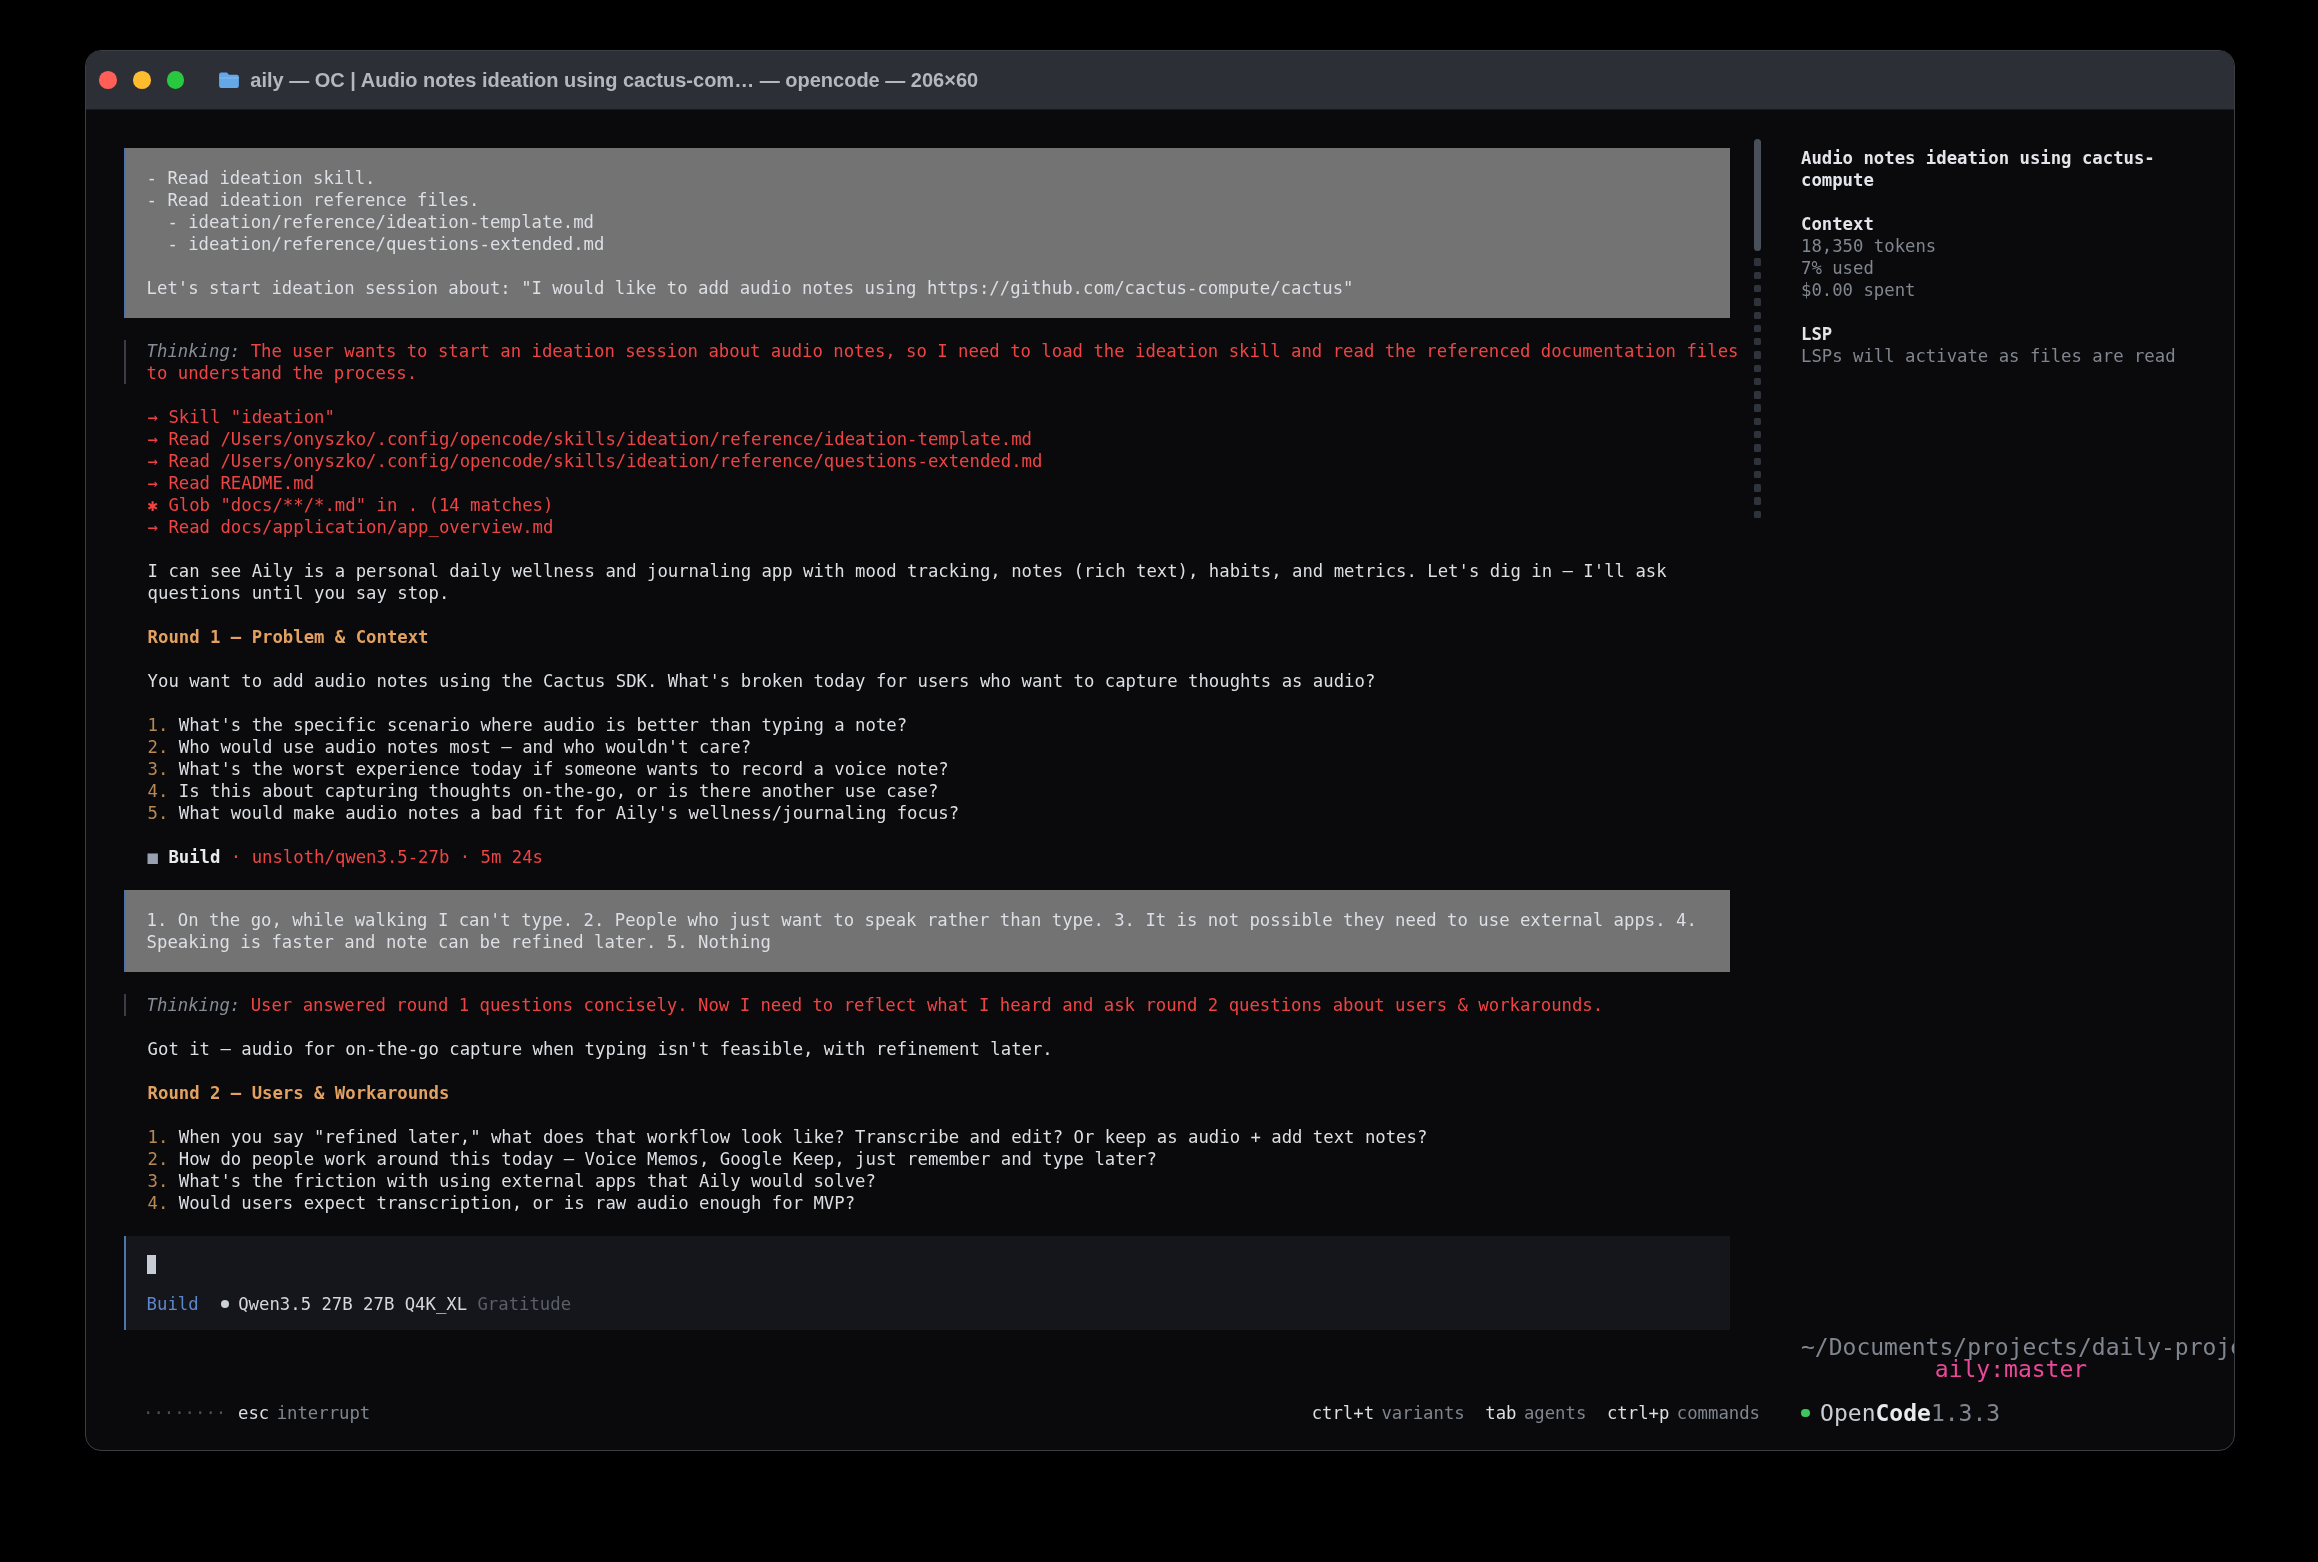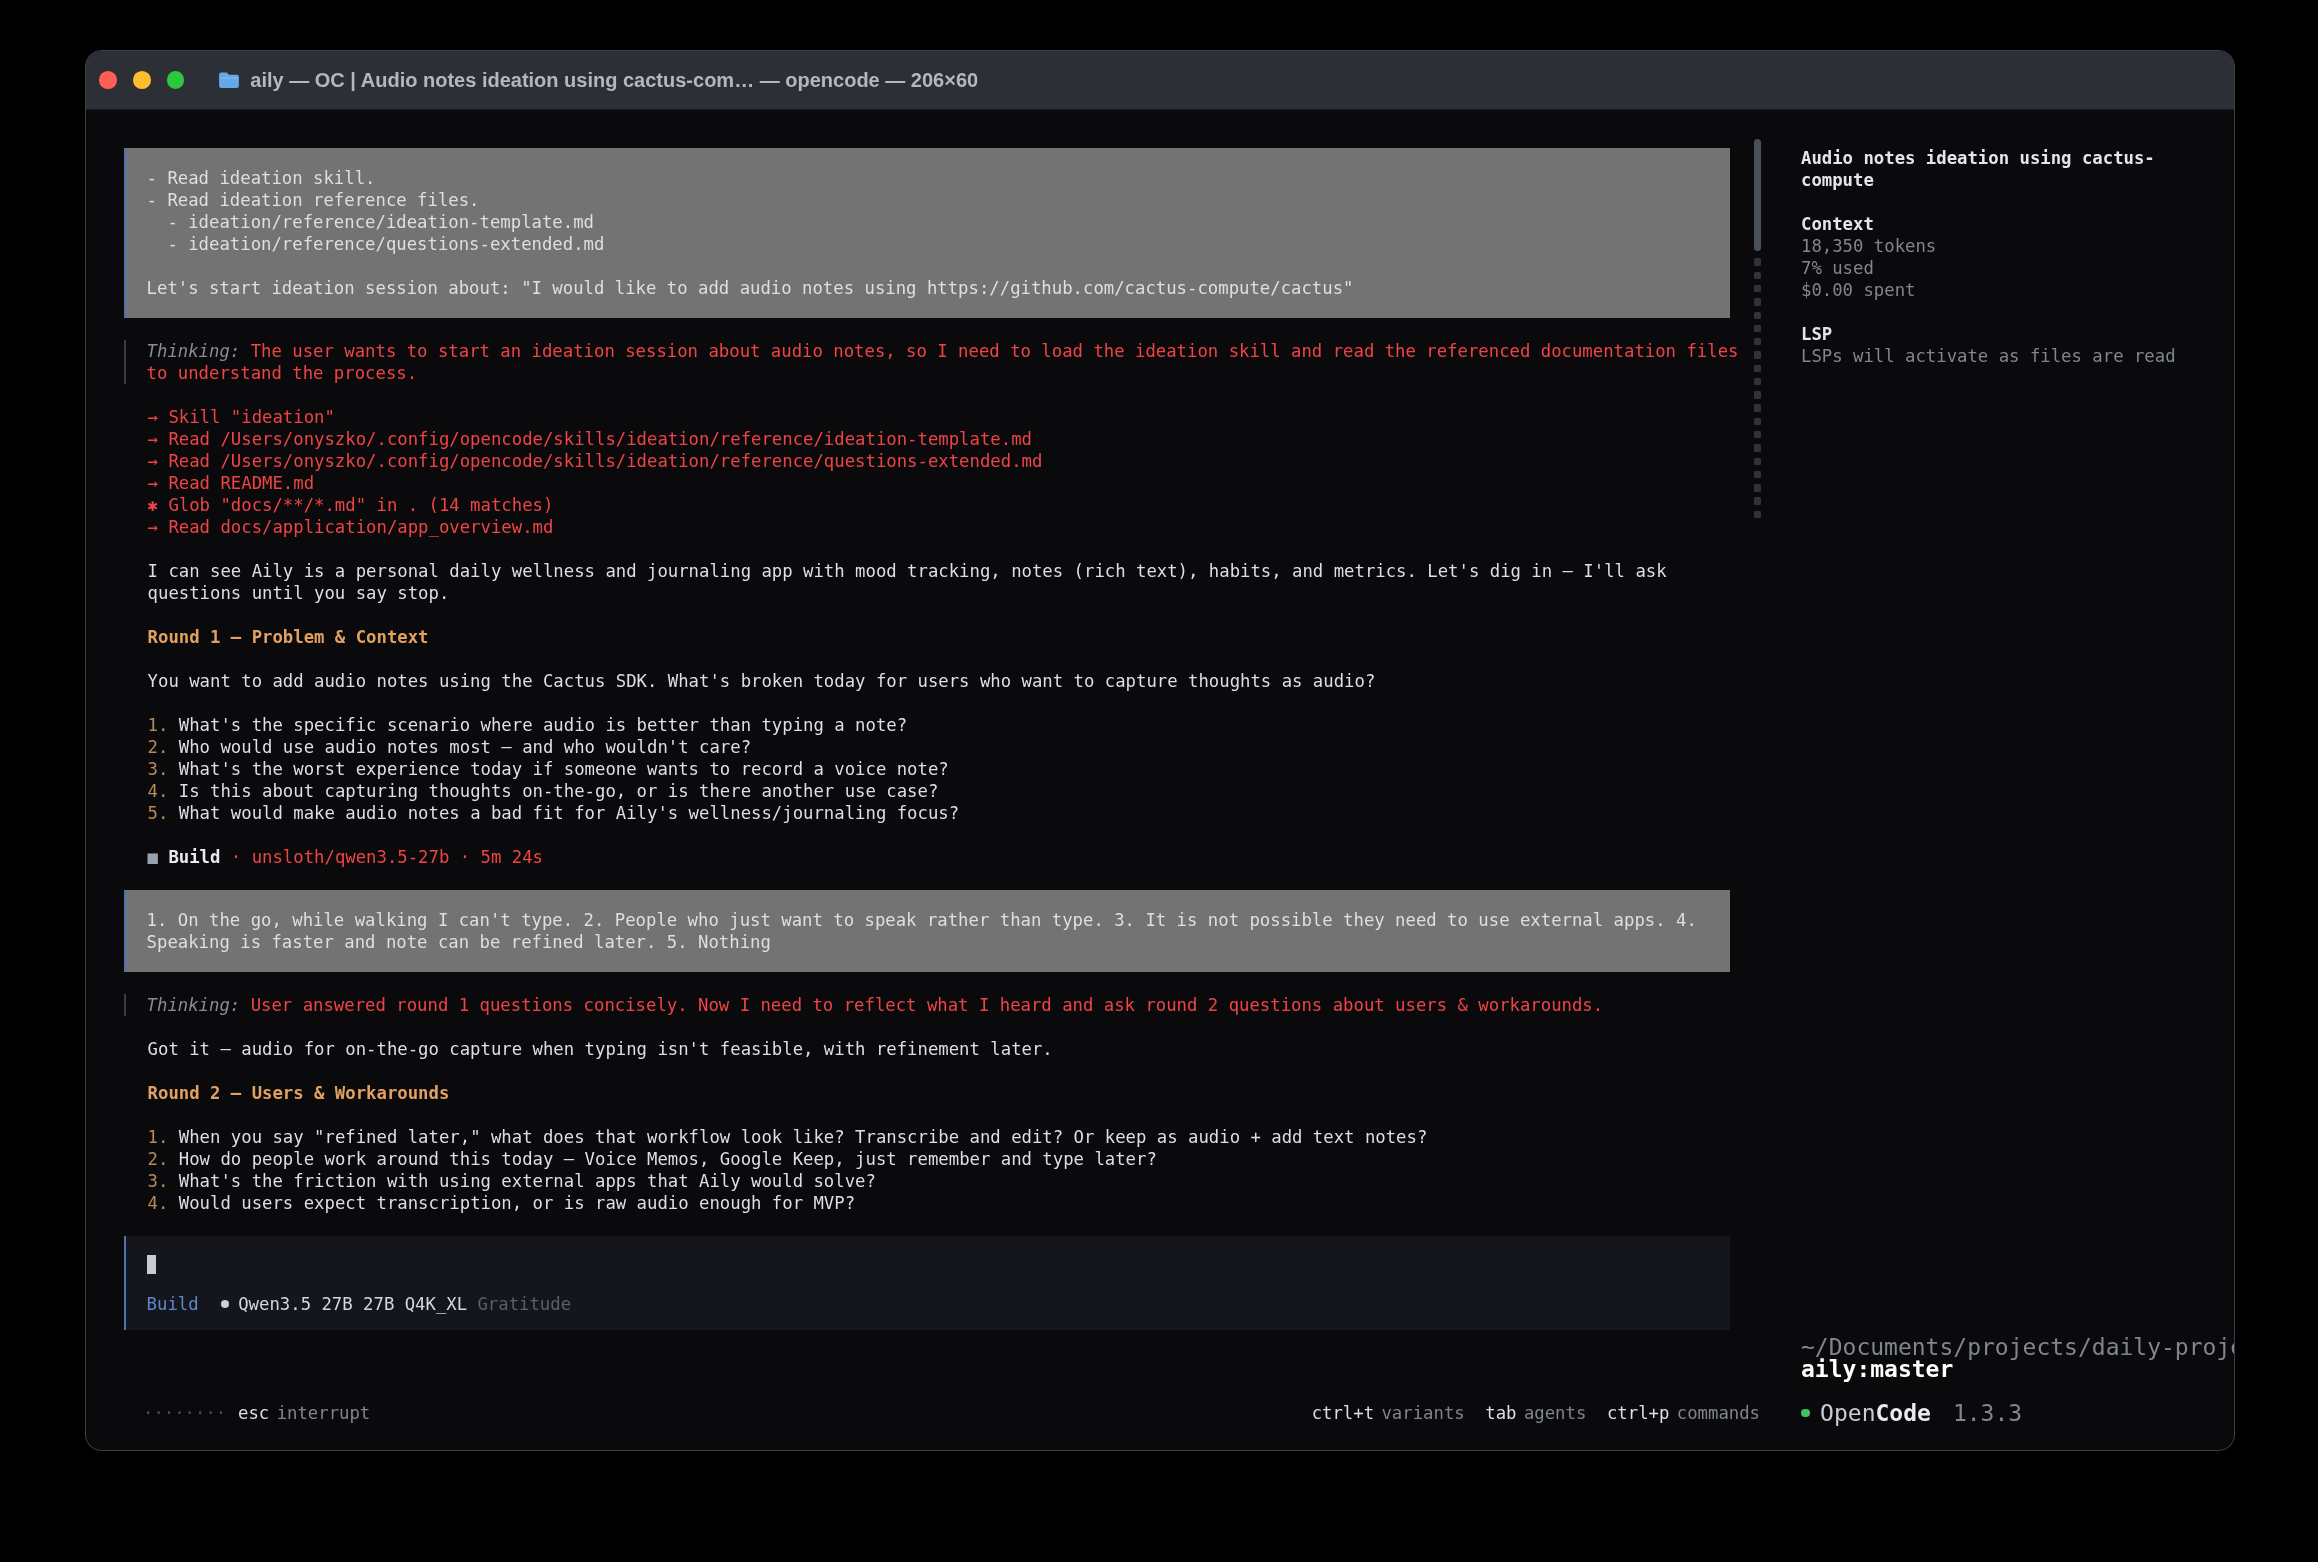--- a/index.html
+++ b/index.html
@@ -55,26 +55,26 @@
   .sb-thumb{height:112px;background:#4a505a;border-radius:3.7px;}
   .sb-track{margin-top:7.4px;display:flex;flex-direction:column;gap:5.9px;}
   .dash{height:7.4px;background:#2f343c;border-radius:1.5px;}
   
   .sidebar{position:absolute;left:1715px;top:96px;width:420px;font-size:17.3px;}
   .sidebar .sline{white-space:pre;height:22px;line-height:22px;}
   .sb-bold{color:#e3e5ea;font-weight:bold;}
   .sb-dim{color:#80868f;}
   .sb-gap{height:22px;}
   .sidebar-bottom{position:absolute;left:1715px;top:1285px;width:420px;font-size:23px;}
-  .sb-branch{color:#ffffff;font-weight:bold;height:22px;line-height:22px;white-space:pre;}
+  .sb-branch{color:#ec4899;font-weight:normal;height:22px;line-height:22px;white-space:pre;text-align:center;}
   .oc-row{display:flex;align-items:center;height:22px;line-height:22px;}
   .oc-dot{width:8.8px;height:8.8px;border-radius:50%;background:#3fc55f;margin-right:10.3px;flex:0 0 auto;}
   .oc-open{color:#c9cdd3;}
   .oc-code{color:#e8eaee;font-weight:bold;text-align:right;}
-  .oc-ver{color:#80868f;margin-left:22px;}
+  .oc-ver{color:#80868f;margin-left:0;}
 </style>
 </head>
 <body>
 
 <div class="window">
 
   <div class="titlebar">
     <span class="tl tl-red"></span>
     <span class="tl tl-yellow"></span>
     <span class="tl tl-green"></span>

